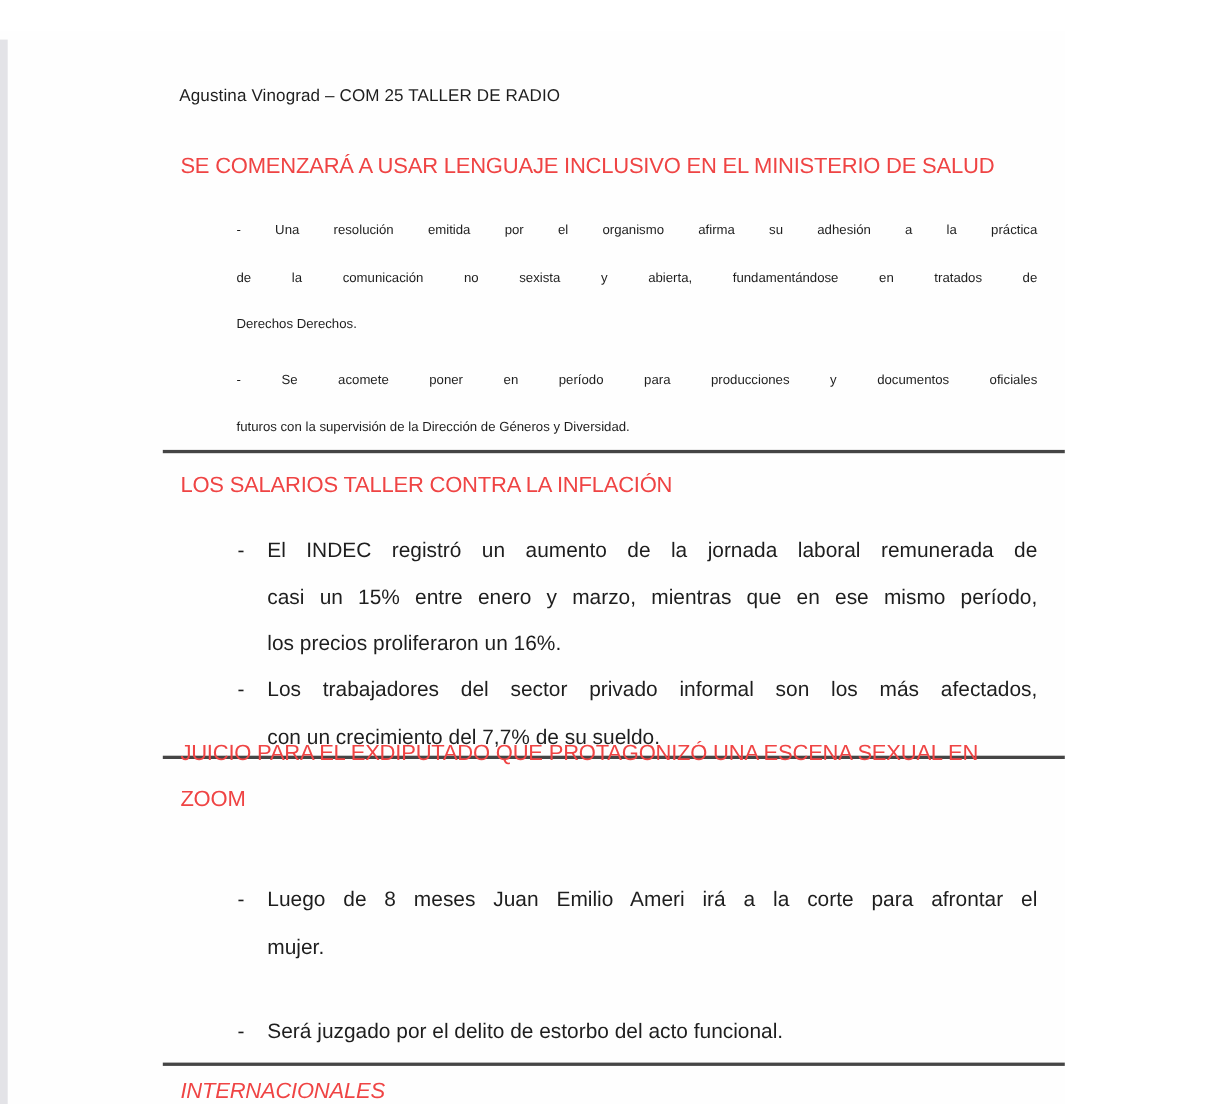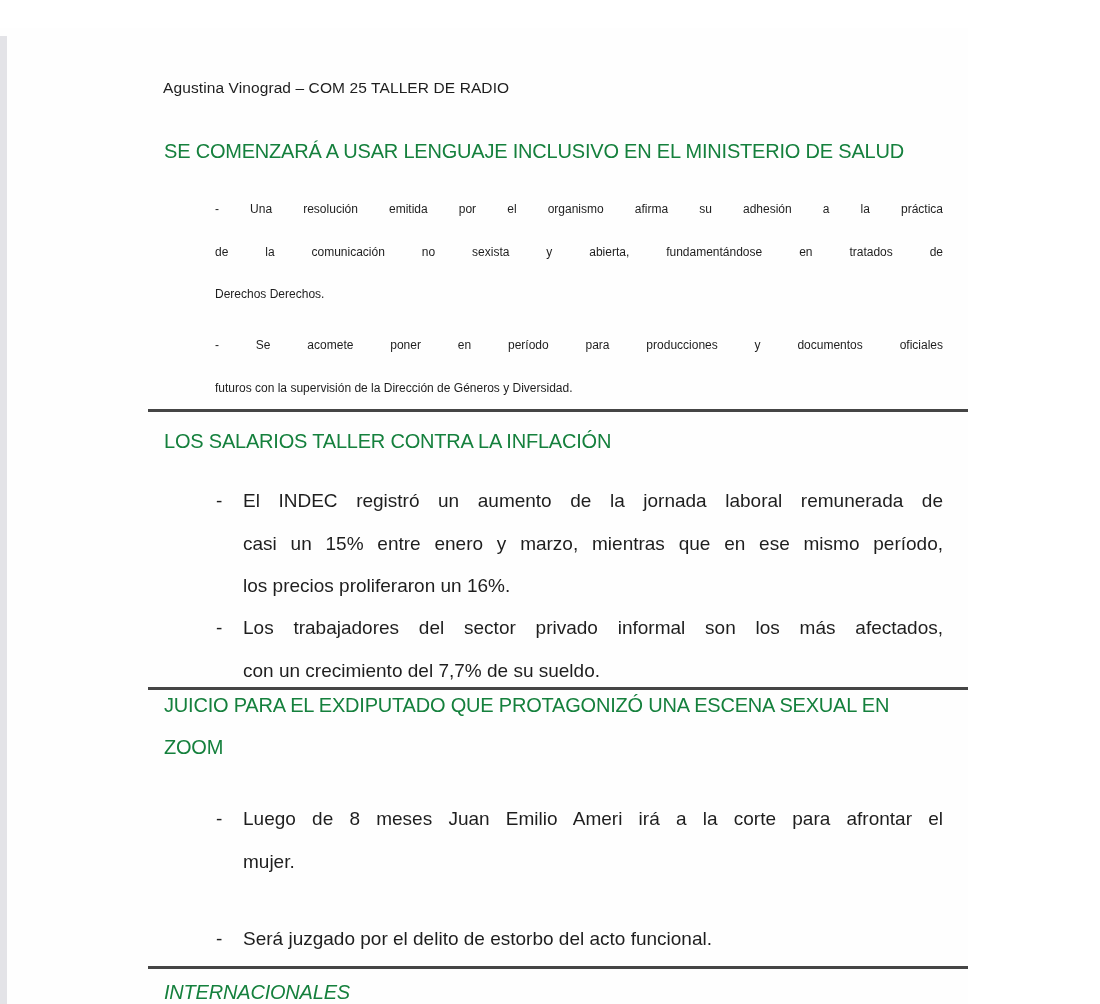--- a/index.html
+++ b/index.html
@@ -36,25 +36,25 @@
     left: 163px; top: 48px;
     font-size: 15.5px;
     line-height: 24px;
     letter-spacing: 0.1px;
   }
   .headline {
     left: 164px;
     font-size: 20px;
     line-height: 42px;
     letter-spacing: -0.2px;
-    color: #15803d;
+    color: #ef4444;
   }
   .pos-title1 { top: 102px; width: 830px; }
   .pos-title2 { top: 392px; width: 830px; }
-  .pos-title3 { top: 656px; width: 800px; }
+  .pos-title3 { top: 636px; width: 800px; }
   .pos-title4 { top: 943px; font-style: italic; width: 400px; }
   .para {
     left: 215px;
     width: 728px;
     font-size: 12px;
     line-height: 42.5px;
   }
   .pos-para1 { top: 160px; }
   .pos-para2 { top: 296px; }
   .bullet {

